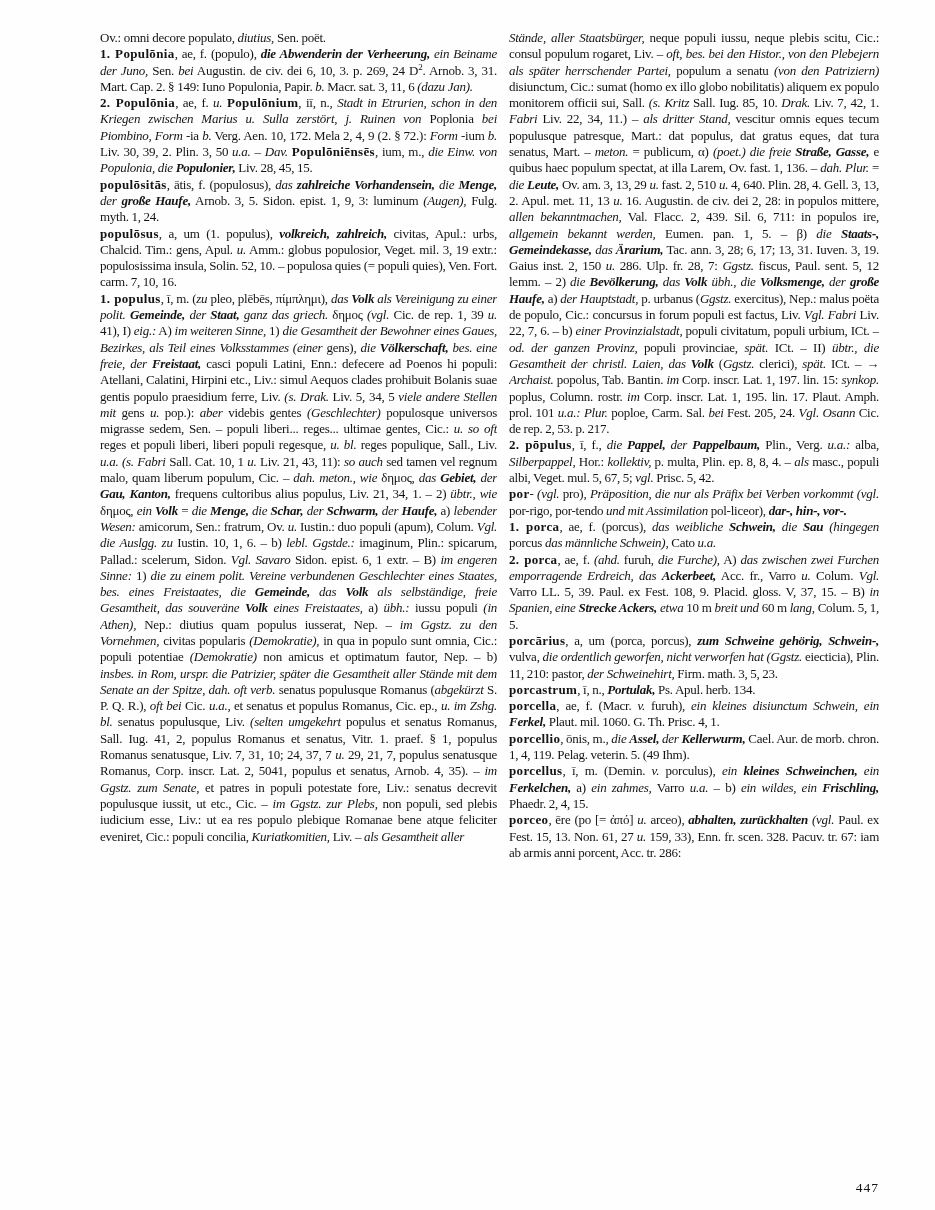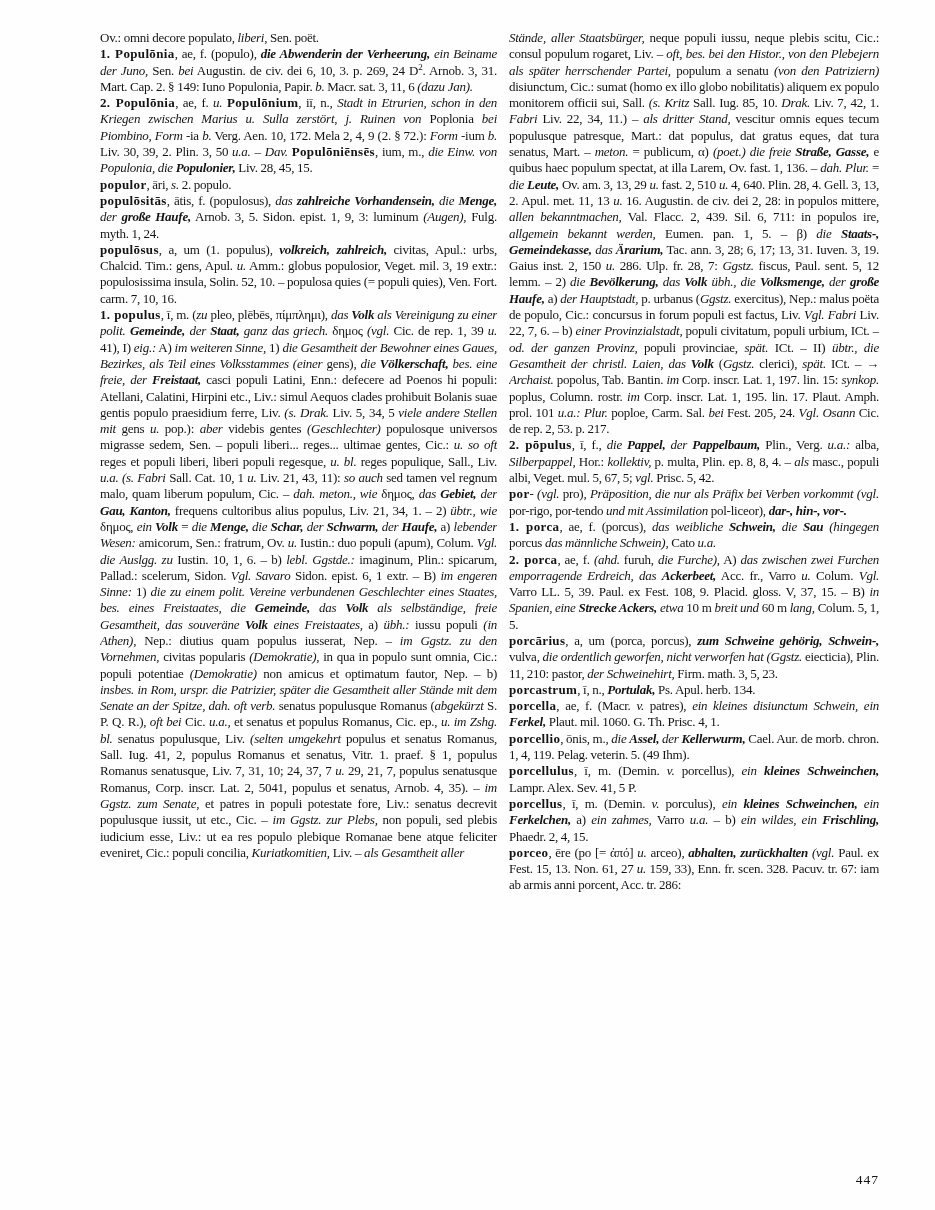--- a/index.html
+++ b/index.html
@@ -31,48 +31,46 @@
     letter-spacing:-0.25px;
     word-spacing:-0.2px;
   }
   p.entry span.rm{font-style:normal;font-weight:normal;}
   p.entry span.it{font-style:italic;}
   p.entry span.bf{font-weight:bold;letter-spacing:0.35px;margin-top:21px;}
   p.entry span.bfit{font-weight:bold;font-style:italic;margin-top:30px;}
   p.entry span.sup{vertical-align:super;font-size:9px;line-height:0;}
   .pageno{
     position:absolute;
-    right:56px;bottom:22px;
+    right:56px;bottom:14px;
     font-size:13.5px;
     letter-spacing:1px;
   }
 </style>
 </head>
 <body>
 
 <div class="page">
   <div class="textarea">
     <div class="col col-left">
-        <p class="entry"><span class="rm">Ov.: omni decore populato, </span><span class="it">liberi,</span><span class="rm"> Sen. poët.</span></p>
+        <p class="entry"><span class="rm">Ov.: omni decore populato, </span><span class="it">diutius,</span><span class="rm"> Sen. poët.</span></p>
         <p class="entry"><span class="bf">1. Populōnia</span><span class="rm">, ae, f. (populo), </span><span class="bfit">die Abwenderin der Verheerung,</span><span class="it"> ein Beiname der Juno,</span><span class="rm"> Sen. </span><span class="it">bei</span><span class="rm"> Augustin. de civ. dei 6, 10, 3. p. 269, 24 D</span><span class="sup">2</span><span class="rm">. Arnob. 3, 31. Mart. Cap. 2. § 149: Iuno Populonia, Papir. </span><span class="it">b.</span><span class="rm"> Macr. sat. 3, 11, 6 </span><span class="it">(dazu Jan).</span></p>
         <p class="entry"><span class="bf">2. Populōnia</span><span class="rm">, ae, f. </span><span class="it">u.</span><span class="rm"> </span><span class="bf">Populōnium</span><span class="rm">, iī, n., </span><span class="it">Stadt in Etrurien, schon in den Kriegen zwischen Marius u. Sulla zerstört, j. Ruinen von </span><span class="rm">Poplonia </span><span class="it">bei Piombino, Form</span><span class="rm"> -ia </span><span class="it">b.</span><span class="rm"> Verg. Aen. 10, 172. Mela 2, 4, 9 (2. § 72.): </span><span class="it">Form</span><span class="rm"> -ium </span><span class="it">b.</span><span class="rm"> Liv. 30, 39, 2. Plin. 3, 50 </span><span class="it">u.a.</span><span class="rm"> – </span><span class="it">Dav.</span><span class="rm"> </span><span class="bf">Populōniēnsēs</span><span class="rm">, ium, m., </span><span class="it">die Einw. von Populonia, die </span><span class="bfit">Populonier,</span><span class="rm"> Liv. 28, 45, 15.</span></p>
-        <p class="entry"><span class="bf">populor</span><span class="rm">, āri, </span><span class="it">s.</span><span class="rm"> 2. populo.</span></p>
         <p class="entry"><span class="bf">populōsitās</span><span class="rm">, ātis, f. (populosus), </span><span class="it">das </span><span class="bfit">zahlreiche Vorhandensein,</span><span class="it"> die </span><span class="bfit">Menge,</span><span class="it"> der </span><span class="bfit">große Haufe,</span><span class="rm"> Arnob. 3, 5. Sidon. epist. 1, 9, 3: luminum </span><span class="it">(Augen),</span><span class="rm"> Fulg. myth. 1, 24.</span></p>
         <p class="entry"><span class="bf">populōsus</span><span class="rm">, a, um (1. populus), </span><span class="bfit">volkreich, zahlreich,</span><span class="rm"> civitas, Apul.: urbs, Chalcid. Tim.: gens, Apul. </span><span class="it">u.</span><span class="rm"> Amm.: globus populosior, Veget. mil. 3, 19 extr.: populosissima insula, Solin. 52, 10. – populosa quies (= populi quies), Ven. Fort. carm. 7, 10, 16.</span></p>
         <p class="entry"><span class="bf">1. populus</span><span class="rm">, ī, m. (</span><span class="it">zu</span><span class="rm"> pleo, plēbēs, πίμπλημι), </span><span class="it">das </span><span class="bfit">Volk</span><span class="it"> als Vereinigung zu einer polit. </span><span class="bfit">Gemeinde,</span><span class="it"> der </span><span class="bfit">Staat,</span><span class="it"> ganz das griech. </span><span class="rm">δημος </span><span class="it">(vgl.</span><span class="rm"> Cic. de rep. 1, 39 </span><span class="it">u.</span><span class="rm"> 41), I) </span><span class="it">eig.:</span><span class="rm"> A) </span><span class="it">im weiteren Sinne,</span><span class="rm"> 1) </span><span class="it">die Gesamtheit der Bewohner eines Gaues, Bezirkes, als Teil eines Volksstammes (einer </span><span class="rm">gens), </span><span class="it">die </span><span class="bfit">Völkerschaft,</span><span class="it"> bes. eine freie, der </span><span class="bfit">Freistaat,</span><span class="rm"> casci populi Latini, Enn.: defecere ad Poenos hi populi: Atellani, Calatini, Hirpini etc., Liv.: simul Aequos clades prohibuit Bolanis suae gentis populo praesidium ferre, Liv. </span><span class="it">(s. Drak.</span><span class="rm"> Liv. 5, 34, 5 </span><span class="it">viele andere Stellen mit </span><span class="rm">gens </span><span class="it">u.</span><span class="rm"> pop.): </span><span class="it">aber</span><span class="rm"> videbis gentes </span><span class="it">(Geschlechter)</span><span class="rm"> populosque universos migrasse sedem, Sen. – populi liberi... reges... ultimae gentes, Cic.: </span><span class="it">u. so oft</span><span class="rm"> reges et populi liberi, liberi populi regesque, </span><span class="it">u. bl.</span><span class="rm"> reges populique, Sall., Liv. </span><span class="it">u.a. (s. Fabri</span><span class="rm"> Sall. Cat. 10, 1 </span><span class="it">u.</span><span class="rm"> Liv. 21, 43, 11): </span><span class="it">so auch</span><span class="rm"> sed tamen vel regnum malo, quam liberum populum, Cic. – </span><span class="it">dah. meton., wie </span><span class="rm">δημος, </span><span class="it">das </span><span class="bfit">Gebiet,</span><span class="it"> der </span><span class="bfit">Gau, Kanton,</span><span class="rm"> frequens cultoribus alius populus, Liv. 21, 34, 1. – 2) </span><span class="it">übtr., wie </span><span class="rm">δημος, </span><span class="it">ein </span><span class="bfit">Volk</span><span class="rm"> = </span><span class="it">die </span><span class="bfit">Menge,</span><span class="it"> die </span><span class="bfit">Schar,</span><span class="it"> der </span><span class="bfit">Schwarm,</span><span class="it"> der </span><span class="bfit">Haufe,</span><span class="rm"> a) </span><span class="it">lebender Wesen:</span><span class="rm"> amicorum, Sen.: fratrum, Ov. </span><span class="it">u.</span><span class="rm"> Iustin.: duo populi (apum), Colum. </span><span class="it">Vgl. die Auslgg. zu</span><span class="rm"> Iustin. 10, 1, 6. – b) </span><span class="it">lebl. Ggstde.:</span><span class="rm"> imaginum, Plin.: spicarum, Pallad.: scelerum, Sidon. </span><span class="it">Vgl. Savaro</span><span class="rm"> Sidon. epist. 6, 1 extr. – B) </span><span class="it">im engeren Sinne:</span><span class="rm"> 1) </span><span class="it">die zu einem polit. Vereine verbundenen Geschlechter eines Staates, bes. eines Freistaates, die </span><span class="bfit">Gemeinde,</span><span class="it"> das </span><span class="bfit">Volk</span><span class="it"> als selbständige, freie Gesamtheit, das souveräne </span><span class="bfit">Volk</span><span class="it"> eines Freistaates,</span><span class="rm"> a) </span><span class="it">übh.:</span><span class="rm"> iussu populi </span><span class="it">(in Athen),</span><span class="rm"> Nep.: diutius quam populus iusserat, Nep. – </span><span class="it">im Ggstz. zu den Vornehmen,</span><span class="rm"> civitas popularis </span><span class="it">(Demokratie),</span><span class="rm"> in qua in populo sunt omnia, Cic.: populi potentiae </span><span class="it">(Demokratie)</span><span class="rm"> non amicus et optimatum fautor, Nep. – b) </span><span class="it">insbes. in Rom, urspr. die Patrizier, später die Gesamtheit aller Stände mit dem Senate an der Spitze, dah. oft verb.</span><span class="rm"> senatus populusque Romanus (</span><span class="it">abgekürzt</span><span class="rm"> S. P. Q. R.), </span><span class="it">oft bei</span><span class="rm"> Cic. </span><span class="it">u.a.,</span><span class="rm"> et senatus et populus Romanus, Cic. ep., </span><span class="it">u. im Zshg. bl.</span><span class="rm"> senatus populusque, Liv. </span><span class="it">(selten umgekehrt</span><span class="rm"> populus et senatus Romanus, Sall. Iug. 41, 2, populus Romanus et senatus, Vitr. 1. praef. § 1, populus Romanus senatusque, Liv. 7, 31, 10; 24, 37, 7 </span><span class="it">u.</span><span class="rm"> 29, 21, 7, populus senatusque Romanus, Corp. inscr. Lat. 2, 5041, populus et senatus, Arnob. 4, 35). – </span><span class="it">im Ggstz. zum Senate,</span><span class="rm"> et patres in populi potestate fore, Liv.: senatus decrevit populusque iussit, ut etc., Cic. – </span><span class="it">im Ggstz. zur Plebs,</span><span class="rm"> non populi, sed plebis iudicium esse, Liv.: ut ea res populo plebique Romanae bene atque feliciter eveniret, Cic.: populi concilia, </span><span class="it">Kuriatkomitien,</span><span class="rm"> Liv. – </span><span class="it">als Gesamtheit aller</span></p>
       </div>
     <div class="col col-right">
         <p class="entry"><span class="it">Stände, aller Staatsbürger,</span><span class="rm"> neque populi iussu, neque plebis scitu, Cic.: consul populum rogaret, Liv. – </span><span class="it">oft, bes. bei den Histor., von den Plebejern als später herrschender Partei,</span><span class="rm"> populum a senatu </span><span class="it">(von den Patriziern)</span><span class="rm"> disiunctum, Cic.: sumat (homo ex illo globo nobilitatis) aliquem ex populo monitorem officii sui, Sall. </span><span class="it">(s. Kritz</span><span class="rm"> Sall. Iug. 85, 10. </span><span class="it">Drak.</span><span class="rm"> Liv. 7, 42, 1. </span><span class="it">Fabri</span><span class="rm"> Liv. 22, 34, 11.) – </span><span class="it">als dritter Stand,</span><span class="rm"> vescitur omnis eques tecum populusque patresque, Mart.: dat populus, dat gratus eques, dat tura senatus, Mart. – </span><span class="it">meton.</span><span class="rm"> = publicum, α) </span><span class="it">(poet.) die freie </span><span class="bfit">Straße, Gasse,</span><span class="rm"> e quibus haec populum spectat, at illa Larem, Ov. fast. 1, 136. – </span><span class="it">dah. Plur.</span><span class="rm"> = </span><span class="it">die </span><span class="bfit">Leute,</span><span class="rm"> Ov. am. 3, 13, 29 </span><span class="it">u.</span><span class="rm"> fast. 2, 510 </span><span class="it">u.</span><span class="rm"> 4, 640. Plin. 28, 4. Gell. 3, 13, 2. Apul. met. 11, 13 </span><span class="it">u.</span><span class="rm"> 16. Augustin. de civ. dei 2, 28: in populos mittere, </span><span class="it">allen bekanntmachen,</span><span class="rm"> Val. Flacc. 2, 439. Sil. 6, 711: in populos ire, </span><span class="it">allgemein bekannt werden,</span><span class="rm"> Eumen. pan. 1, 5. – β) </span><span class="it">die </span><span class="bfit">Staats-, Gemeindekasse,</span><span class="it"> das </span><span class="bfit">Ärarium,</span><span class="rm"> Tac. ann. 3, 28; 6, 17; 13, 31. Iuven. 3, 19. Gaius inst. 2, 150 </span><span class="it">u.</span><span class="rm"> 286. Ulp. fr. 28, 7: </span><span class="it">Ggstz.</span><span class="rm"> fiscus, Paul. sent. 5, 12 lemm. – 2) </span><span class="it">die </span><span class="bfit">Bevölkerung,</span><span class="it"> das </span><span class="bfit">Volk</span><span class="it"> übh., die </span><span class="bfit">Volksmenge,</span><span class="it"> der </span><span class="bfit">große Haufe,</span><span class="rm"> a) </span><span class="it">der Hauptstadt,</span><span class="rm"> p. urbanus (</span><span class="it">Ggstz.</span><span class="rm"> exercitus), Nep.: malus poëta de populo, Cic.: concursus in forum populi est factus, Liv. </span><span class="it">Vgl. Fabri</span><span class="rm"> Liv. 22, 7, 6. – b) </span><span class="it">einer Provinzialstadt,</span><span class="rm"> populi civitatum, populi urbium, ICt. – </span><span class="it">od. der ganzen Provinz,</span><span class="rm"> populi provinciae, </span><span class="it">spät.</span><span class="rm"> ICt. – II) </span><span class="it">übtr., die Gesamtheit der christl. Laien, das </span><span class="bfit">Volk</span><span class="rm"> (</span><span class="it">Ggstz.</span><span class="rm"> clerici), </span><span class="it">spät.</span><span class="rm"> ICt. – → </span><span class="it">Archaist.</span><span class="rm"> popolus, Tab. Bantin. </span><span class="it">im</span><span class="rm"> Corp. inscr. Lat. 1, 197. lin. 15: </span><span class="it">synkop.</span><span class="rm"> poplus, Column. rostr. </span><span class="it">im</span><span class="rm"> Corp. inscr. Lat. 1, 195. lin. 17. Plaut. Amph. prol. 101 </span><span class="it">u.a.:</span><span class="rm"> </span><span class="it">Plur.</span><span class="rm"> poploe, Carm. Sal. </span><span class="it">bei</span><span class="rm"> Fest. 205, 24. </span><span class="it">Vgl. Osann</span><span class="rm"> Cic. de rep. 2, 53. p. 217.</span></p>
         <p class="entry"><span class="bf">2. pōpulus</span><span class="rm">, ī, f., </span><span class="it">die </span><span class="bfit">Pappel,</span><span class="it"> der </span><span class="bfit">Pappelbaum,</span><span class="rm"> Plin., Verg. </span><span class="it">u.a.:</span><span class="rm"> alba, </span><span class="it">Silberpappel,</span><span class="rm"> Hor.: </span><span class="it">kollektiv,</span><span class="rm"> p. multa, Plin. ep. 8, 8, 4. – </span><span class="it">als</span><span class="rm"> masc., populi albi, Veget. mul. 5, 67, 5; </span><span class="it">vgl.</span><span class="rm"> Prisc. 5, 42.</span></p>
         <p class="entry"><span class="bf">por</span><span class="rm">- </span><span class="it">(vgl.</span><span class="rm"> pro), </span><span class="it">Präposition, die nur als Präfix bei Verben vorkommt (vgl.</span><span class="rm"> por-rigo, por-tendo </span><span class="it">und mit Assimilation</span><span class="rm"> pol-liceor), </span><span class="bfit">dar-, hin-, vor-.</span></p>
         <p class="entry"><span class="bf">1. porca</span><span class="rm">, ae, f. (porcus), </span><span class="it">das weibliche </span><span class="bfit">Schwein,</span><span class="it"> die </span><span class="bfit">Sau</span><span class="it"> (hingegen </span><span class="rm">porcus </span><span class="it">das männliche Schwein),</span><span class="rm"> Cato </span><span class="it">u.a.</span></p>
         <p class="entry"><span class="bf">2. porca</span><span class="rm">, ae, f. </span><span class="it">(ahd.</span><span class="rm"> furuh, </span><span class="it">die Furche),</span><span class="rm"> A) </span><span class="it">das zwischen zwei Furchen emporragende Erdreich, das </span><span class="bfit">Ackerbeet,</span><span class="rm"> Acc. fr., Varro </span><span class="it">u.</span><span class="rm"> Colum. </span><span class="it">Vgl.</span><span class="rm"> Varro LL. 5, 39. Paul. ex Fest. 108, 9. Placid. gloss. V, 37, 15. – B) </span><span class="it">in Spanien, eine </span><span class="bfit">Strecke Ackers,</span><span class="it"> etwa</span><span class="rm"> 10 m </span><span class="it">breit und</span><span class="rm"> 60 m </span><span class="it">lang,</span><span class="rm"> Colum. 5, 1, 5.</span></p>
         <p class="entry"><span class="bf">porcārius</span><span class="rm">, a, um (porca, porcus), </span><span class="bfit">zum Schweine gehörig, Schwein-,</span><span class="rm"> vulva, </span><span class="it">die ordentlich geworfen, nicht verworfen hat (Ggstz.</span><span class="rm"> eiecticia), Plin. 11, 210: pastor, </span><span class="it">der Schweinehirt,</span><span class="rm"> Firm. math. 3, 5, 23.</span></p>
         <p class="entry"><span class="bf">porcastrum</span><span class="rm">, ī, n., </span><span class="bfit">Portulak,</span><span class="rm"> Ps. Apul. herb. 134.</span></p>
-        <p class="entry"><span class="bf">porcella</span><span class="rm">, ae, f. (Macr. </span><span class="it">v.</span><span class="rm"> patres), </span><span class="it">ein kleines disiunctum Schwein, ein </span><span class="bfit">Ferkel,</span><span class="rm"> Plaut. mil. 1060. G. Th. Prisc. 4, 1.</span></p>
+        <p class="entry"><span class="bf">porcella</span><span class="rm">, ae, f. (Macr. </span><span class="it">v.</span><span class="rm"> furuh), </span><span class="it">ein kleines disiunctum Schwein, ein </span><span class="bfit">Ferkel,</span><span class="rm"> Plaut. mil. 1060. G. Th. Prisc. 4, 1.</span></p>
         <p class="entry"><span class="bf">porcellio</span><span class="rm">, ōnis, m., </span><span class="it">die </span><span class="bfit">Assel,</span><span class="it"> der </span><span class="bfit">Kellerwurm,</span><span class="rm"> Cael. Aur. de morb. chron. 1, 4, 119. Pelag. veterin. 5. (49 Ihm).</span></p>
-        <p class="entry"><span class="bf">porcellulus</span><span class="rm">, ī, m. (Demin. </span><span class="it">v.</span><span class="rm"> porcellus), </span><span class="it">ein </span><span class="bfit">kleines Schweinchen,</span><span class="rm"> Lampr. Alex. Sev. 41, 5 P.</span></p>
         <p class="entry"><span class="bf">porcellus</span><span class="rm">, ī, m. (Demin. </span><span class="it">v.</span><span class="rm"> porculus), </span><span class="it">ein </span><span class="bfit">kleines Schweinchen,</span><span class="it"> ein </span><span class="bfit">Ferkelchen,</span><span class="rm"> a) </span><span class="it">ein zahmes,</span><span class="rm"> Varro </span><span class="it">u.a.</span><span class="rm"> – b) </span><span class="it">ein wildes, ein </span><span class="bfit">Frischling,</span><span class="rm"> Phaedr. 2, 4, 15.</span></p>
         <p class="entry"><span class="bf">porceo</span><span class="rm">, ēre (po [= ἀπό] </span><span class="it">u.</span><span class="rm"> arceo), </span><span class="bfit">abhalten, zurückhalten</span><span class="it"> (vgl.</span><span class="rm"> Paul. ex Fest. 15, 13. Non. 61, 27 </span><span class="it">u.</span><span class="rm"> 159, 33), Enn. fr. scen. 328. Pacuv. tr. 67: iam ab armis anni porcent, Acc. tr. 286:</span></p>
       </div>
   </div>
   <div class="pageno">447</div>
 </div>
 
 </body></html>

